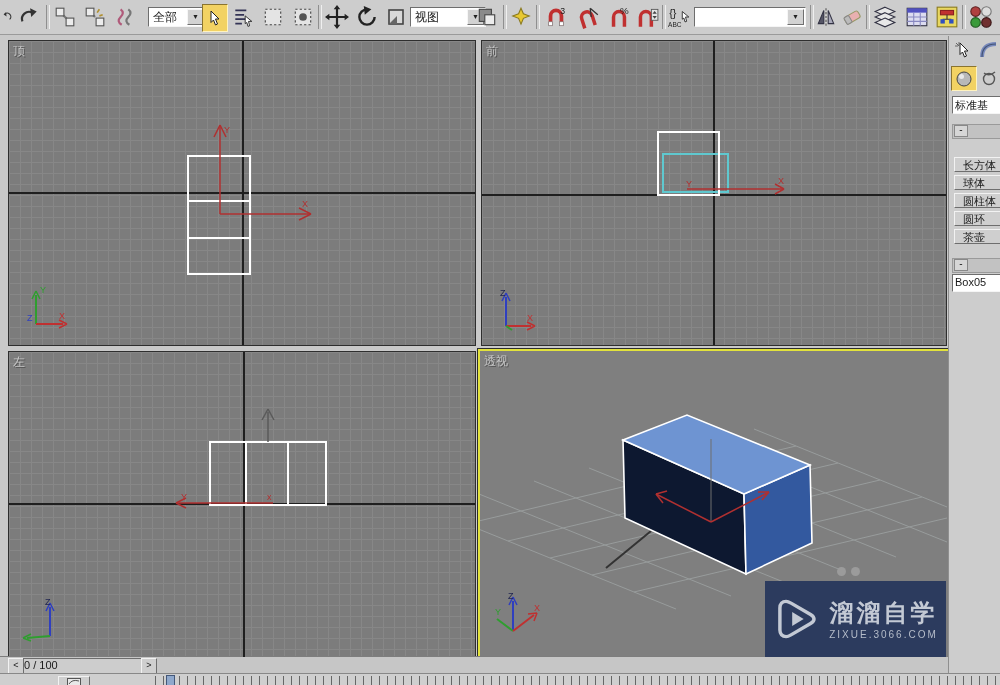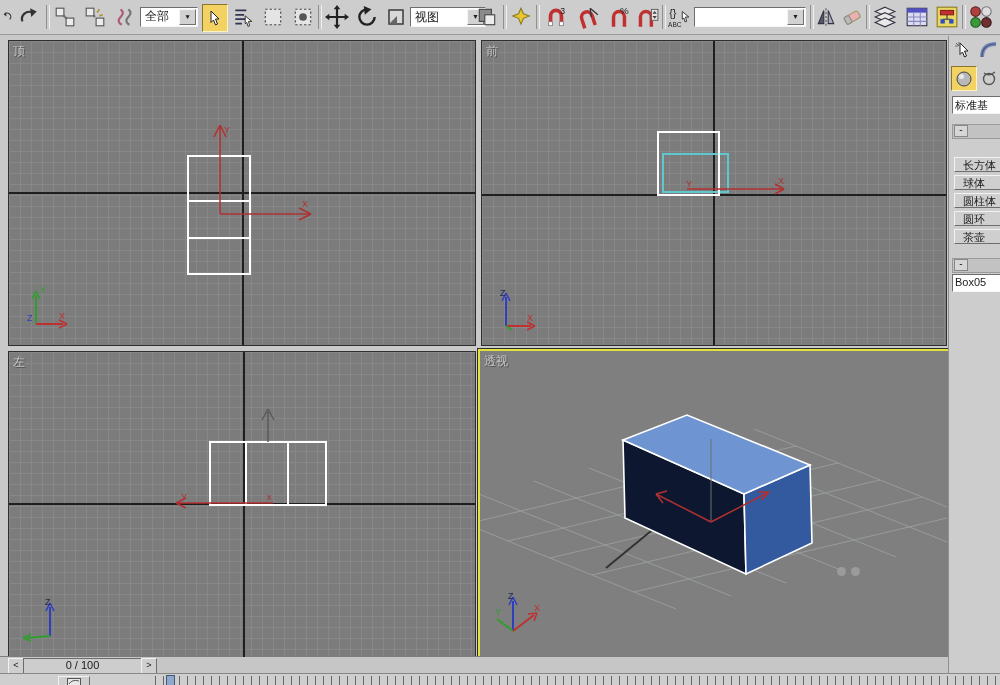--- a/index.html
+++ b/index.html
@@ -63,21 +63,21 @@
               border-color:#6e6e6e #f5f5f5 #f5f5f5 #6e6e6e;font-size:11px;line-height:15px;
               padding-left:2px;overflow:hidden;white-space:nowrap;}
 
   
   #timeslider-row{position:absolute;left:0;top:656px;width:948px;height:17px;background:#c6c6c6;
                   border-top:1px solid #7d7d7d;}
   .ts-btn{position:absolute;top:1px;width:14px;height:14px;background:#cfcfcf;border:1px solid;
           border-color:#f2f2f2 #6e6e6e #6e6e6e #f2f2f2;font-size:9px;text-align:center;line-height:13px;}
   #ts-field{position:absolute;left:23px;top:1px;width:117px;height:14px;background:#cdcdcd;
             border:1px solid;border-color:#6e6e6e #f2f2f2 #f2f2f2 #6e6e6e;font-size:11px;
-            text-align:center;line-height:13px;}
+            text-align:left;line-height:13px;}
   #trackbar{position:absolute;left:0;top:673px;width:1000px;height:12px;background:#cfcfcf;
             border-top:1px solid #888;}
   #track-ticks{position:absolute;left:155px;right:2px;top:2px;bottom:0;
                background:repeating-linear-gradient(90deg,#666 0 1px,transparent 1px 8px);}
   #track-marker{position:absolute;left:166px;top:1px;width:7px;height:11px;background:#8fa8cc;
                 border:1px solid #44587a;}
   #mini-curve-btn{position:absolute;left:58px;top:2px;width:30px;height:10px;background:#cfcfcf;
                   border:1px solid;border-color:#f2f2f2 #6e6e6e #6e6e6e #f2f2f2;
                   display:flex;align-items:center;justify-content:center;}
 </style>
@@ -114,21 +114,21 @@
           <rect x="2" y="2" width="7" height="7" fill="#ececec" stroke="#555"></rect>
           <rect x="11" y="11" width="7" height="7" fill="#ececec" stroke="#555"></rect>
         </svg>
     </div>
     <div class="tbtn" style="left:112px;">
       <svg width="22" height="22" viewBox="0 0 20 20">
           <path d="M6 3 q4 3 0 7 q-4 4 1 7" fill="none" stroke="#b05a7a" stroke-width="2"></path>
           <path d="M13 3 q4 3 0 7 q-4 4 1 7" fill="none" stroke="#777" stroke-width="2"></path>
         </svg>
     </div>
-    <div class="dropdown" style="left:140px;width:58px;font-family:Liberation Mono, monospace;">
+    <div class="dropdown" style="left:148px;width:58px;">
       <span>全部</span>
       <span class="dd-arrow">▼</span>
     </div>
     <div class="tbtn active" style="left:202px;width:24px;">
       <svg width="18" height="18" viewBox="0 0 18 18">
           <path d="M5 2 L13 10 L9.5 10 L11.5 15 L9.5 16 L7.5 11 L5 13.5 Z" fill="#fff" stroke="#222" stroke-width="1"></path>
         </svg>
     </div>
     <div class="tbtn" style="left:230px;">
       <svg width="22" height="22" viewBox="0 0 20 20">
@@ -389,20 +389,30 @@
         <line x1="176" y1="143" x2="231" y2="171"></line>
         <line x1="176" y1="143" x2="187" y2="140"></line>
           <line x1="176" y1="143" x2="183" y2="152"></line>
         <line x1="231" y1="171" x2="289" y2="141"></line>
         <line x1="289" y1="141" x2="278" y2="141"></line>
           <line x1="289" y1="141" x2="282" y2="149"></line>
       </g>
     </svg>
     <div class="wm-dot" style="left:357px;top:216px;"></div>
     <div class="wm-dot" style="left:371px;top:216px;"></div>
+    <div id="watermark">
+      <svg width="46" height="46" viewBox="0 0 60 60">
+        <path d="M17 7 C12 7 9 10.5 9 15.5 L9 44.5 C9 49.5 12 53 17 53 C19.3 53 21.3 52 23.5 50.7 L49 36 C52.3 34 53.5 32 53.5 30 C53.5 28 52.3 26 49 24 L23.5 9.3 C21.3 8 19.3 7 17 7 Z" fill="none" stroke="#c3c9d4" stroke-width="4.5"></path>
+        <path d="M25 21 L40 30 L25 39 Z" fill="#c3c9d4"></path>
+      </svg>
+      <div id="wm-text">
+        <span id="wm-brand">溜溜自学</span>
+        <span id="wm-site">ZIXUE.3066.COM</span>
+      </div>
+    </div>
     <svg class="tripod" style="left:14px;top:238px;" width="64" height="56">
       <line x1="19" y1="42" x2="19" y2="12" stroke="#2f3fc0" stroke-width="2"></line>
       <path d="M19 8 l-4 8 M19 8 l4 8" stroke="#2f3fc0" stroke-width="1.5" fill="none"></path>
       <line x1="19" y1="42" x2="3" y2="30" stroke="#2f9e2f" stroke-width="2"></line>
       <line x1="19" y1="42" x2="40" y2="26" stroke="#c03030" stroke-width="2"></line>
       <path d="M43 24 l-9 1 M43 24 l-3 8" stroke="#c03030" stroke-width="1.5" fill="none"></path>
       <text x="14" y="10" font-size="9" fill="#20254f">Z</text>
       <text x="1" y="26" font-size="9" fill="#2f9e2f">Y</text>
       <text x="40" y="22" font-size="9" fill="#c03030">X</text>
     </svg>

